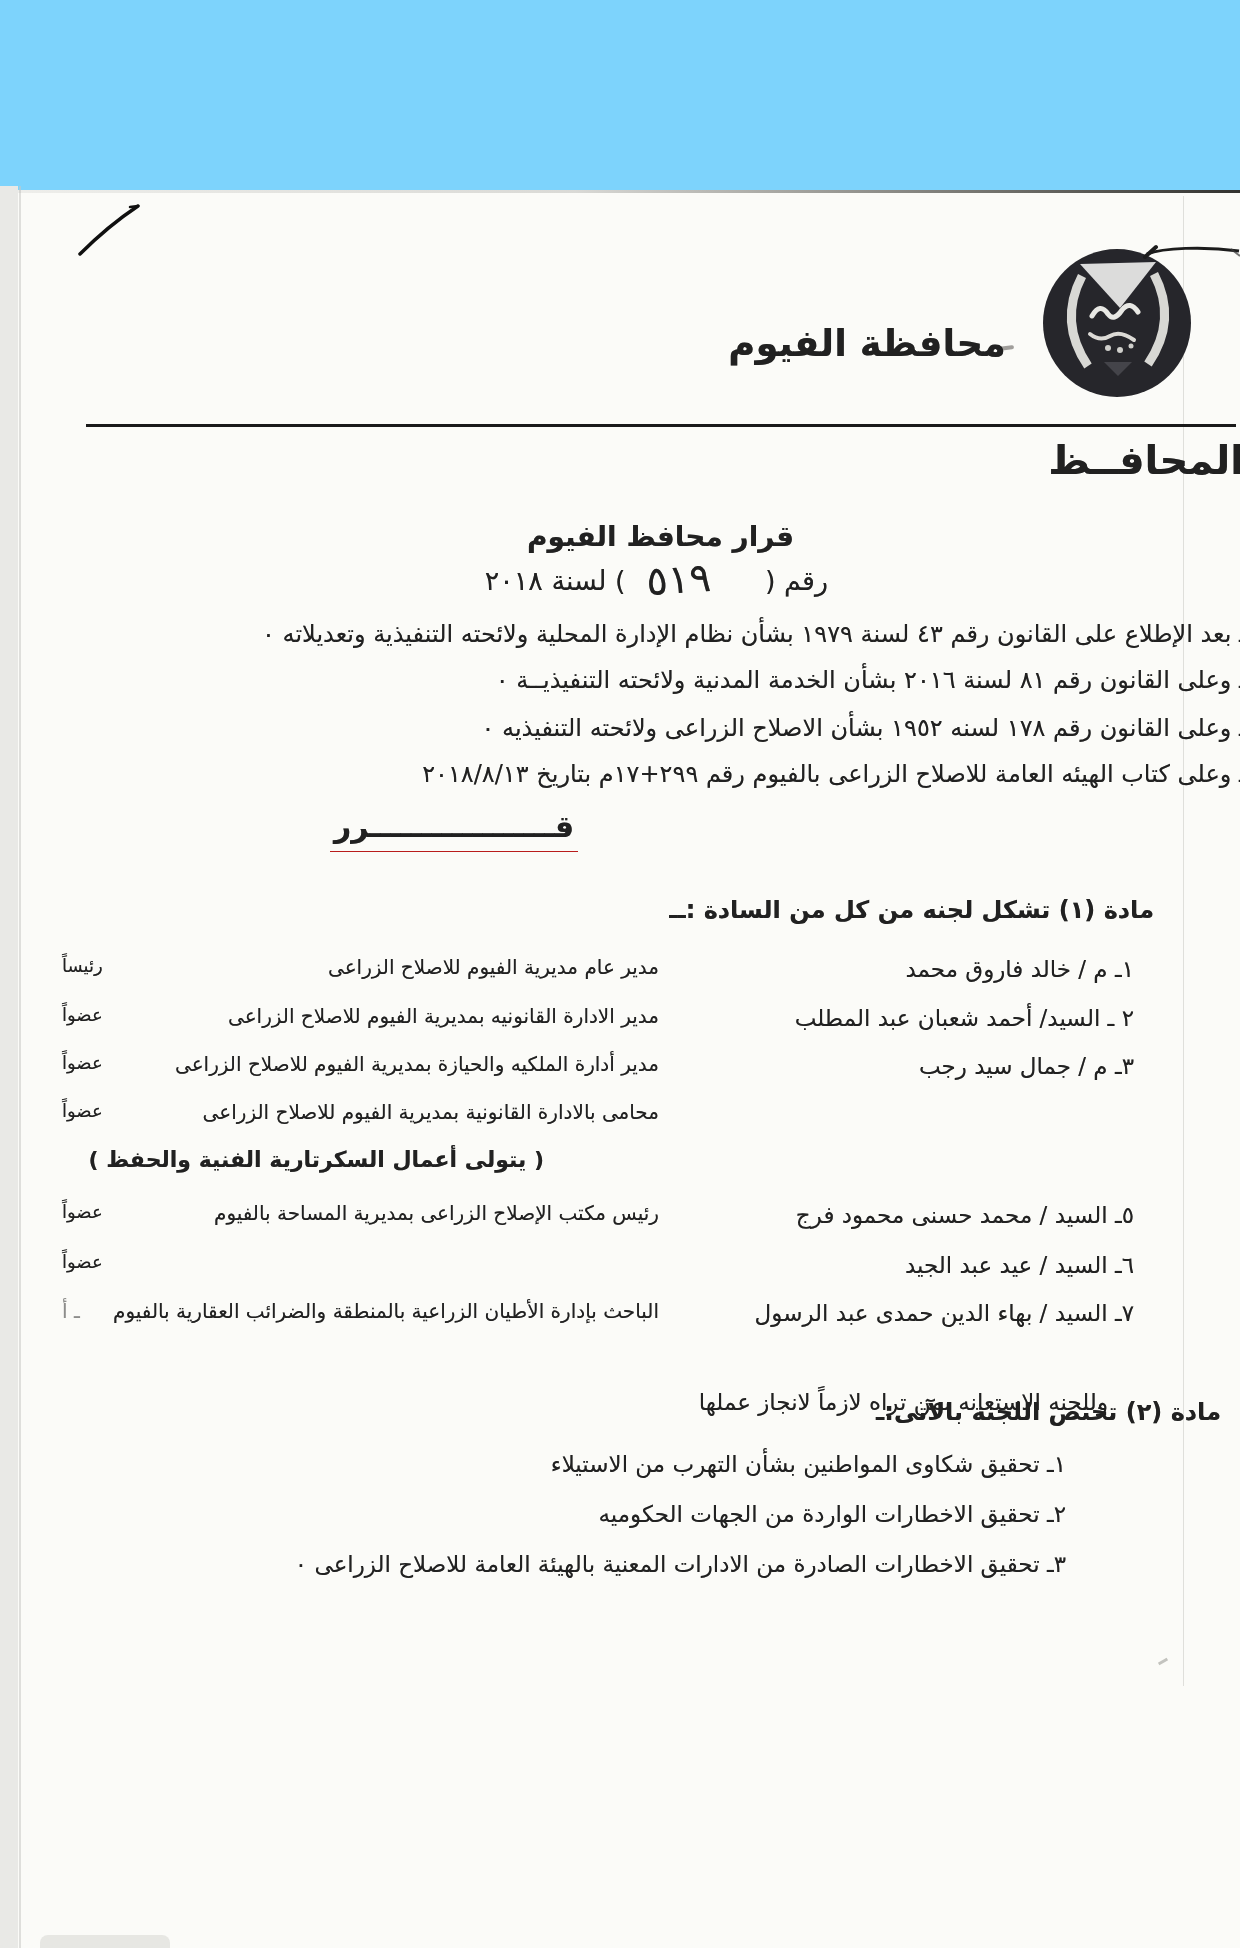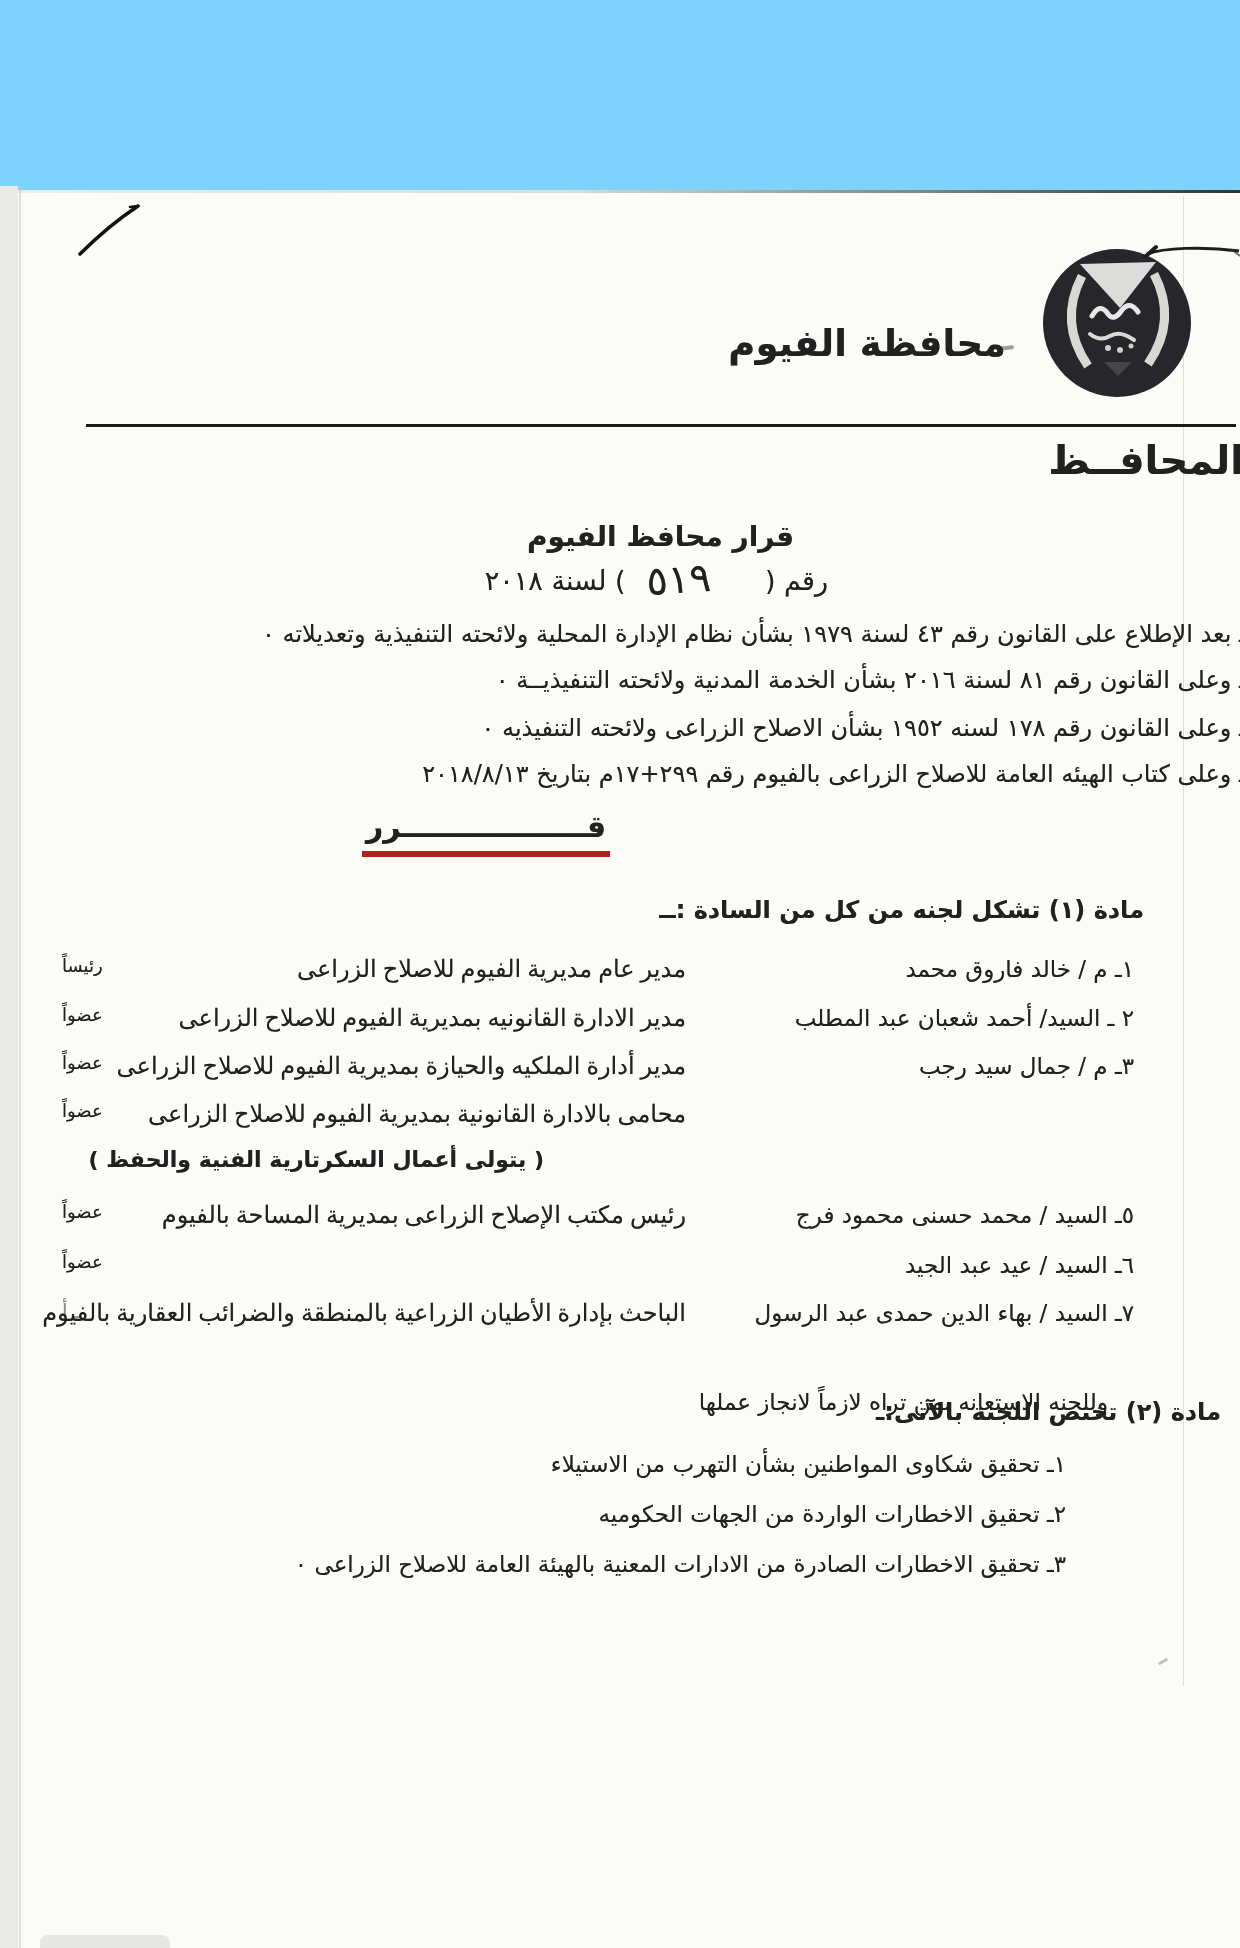--- a/index.html
+++ b/index.html
@@ -30,25 +30,25 @@
   .office-title{position:absolute;right:12px;top:432px;font-size:40px;font-weight:700;white-space:nowrap;}
   
   .decree-title{position:absolute;right:462px;top:517px;font-size:28px;font-weight:600;white-space:nowrap;}
   .number-line{position:absolute;right:428px;top:556px;font-size:27px;white-space:nowrap;}
   .num-val{display:inline-block;font-size:40px;font-weight:400;line-height:1;
     transform:rotate(-4deg) translateY(3px);margin:0 55px 0 20px;}
   
   .preamble-item{position:absolute;right:10px;font-size:24px;white-space:nowrap;}
   .p1{top:618px}.p2{top:664px}.p3{top:712px}.p4{top:758px}
   .decided{position:absolute;left:330px;top:806px;font-size:30px;font-weight:700;
-    border-bottom:6px solid #b91c1c;padding:0 4px 3px 4px;white-space:nowrap;margin-left:32px;}
+    border-bottom:1px solid #b91c1c;padding:0 4px 3px 4px;white-space:nowrap;}
   
-  .a1-heading{position:absolute;right:112px;top:894px;font-size:24px;font-weight:600;white-space:nowrap;text-align:center;}
+  .a1-heading{position:absolute;right:102px;top:894px;font-size:24px;font-weight:600;white-space:nowrap;text-align:center;}
   .m-name{position:absolute;right:122px;font-size:23px;font-weight:500;white-space:nowrap;}
-  .m-role{position:absolute;right:570px;font-size:24px;white-space:nowrap;font-family:Liberation Serif, serif;}
+  .m-role{position:absolute;right:597px;font-size:20px;white-space:nowrap;}
   .m-cap{position:absolute;left:62px;font-size:18px;white-space:nowrap;}
   .r1{top:953px}.r2{top:1002px}.r3{top:1050px}.r4{top:1098px}
   .r5{top:1199px}.r6{top:1249px}.r7{top:1297px}
   .m-note{position:absolute;right:712px;top:1145px;font-size:22px;font-weight:600;white-space:nowrap;}
   .cap7{opacity:.5;font-size:20px;text-align:center;}
   .a1-closing{position:absolute;right:148px;top:1344px;font-size:23px;white-space:nowrap;margin-top:42px;}
   
   .a2-heading{position:absolute;right:35px;top:1396px;font-size:24px;font-weight:600;white-space:nowrap;}
   .a2-item{position:absolute;right:190px;font-size:23px;font-weight:500;white-space:nowrap;}
   .i1{top:1448px}.i2{top:1498px}.i3{top:1548px}

